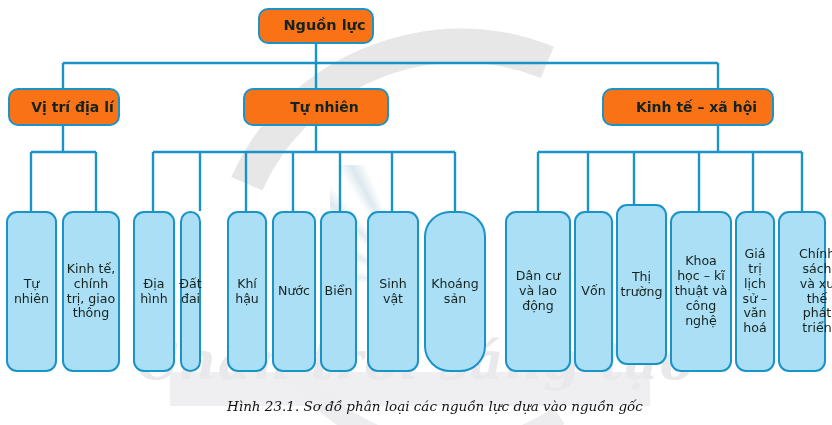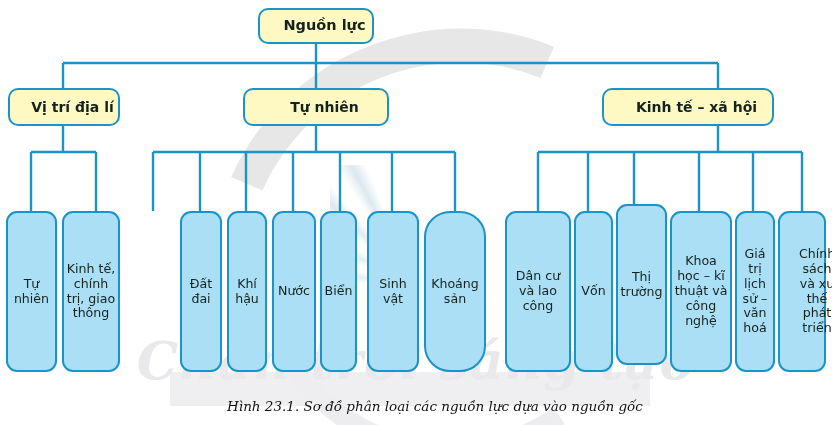--- a/index.html
+++ b/index.html
@@ -78,21 +78,21 @@
   }
 
   
   .lines { position: absolute; inset: 0; }
   .lines line { stroke: #1a94c8; stroke-width: 2.4; }
 
   
   .node {
     position: absolute;
     box-sizing: border-box;
-    background: #fef9c3;
+    background: #f97316;
     border: 2px solid #1a94c8;
     border-radius: 9px;
     display: flex;
     align-items: center;
     justify-content: center;
     text-align: center;
     color: #15231f;
     line-height: 1.18;
     padding-left: 17px;
   }
@@ -192,41 +192,44 @@
     <span>Kinh tế – xã hội</span>
   </div>
 
   <div class="node leaf" style="left:6px; top:211px; width:51px; height:161px;">
     <span>Tự nhiên</span>
   </div>
   <div class="node leaf" style="left:62px; top:211px; width:58px; height:161px;">
     <span>Kinh tế, chính trị, giao thông</span>
   </div>
 
-  <div class="node leaf" style="left:180px; top:211px; width:42px; height:161px;">
+  <div class="node leaf" style="left:133px; top:211px; width:42px; height:161px;">
+    <span>Địa hình</span>
+  </div>
+  <div class="node leaf" style="left:180px; top:211px; width:21px; height:161px;">
     <span>Đất đai</span>
   </div>
   <div class="node leaf" style="left:227px; top:211px; width:40px; height:161px;">
     <span>Khí hậu</span>
   </div>
   <div class="node leaf" style="left:272px; top:211px; width:44px; height:161px;">
     <span>Nước</span>
   </div>
   <div class="node leaf" style="left:320px; top:211px; width:37px; height:161px;">
     <span>Biển</span>
   </div>
   <div class="node leaf" style="left:367px; top:211px; width:52px; height:161px;">
     <span>Sinh vật</span>
   </div>
   <div class="node leaf" style="left:424px; top:211px; width:62px; height:161px;border-radius:26px;">
     <span>Khoáng sản</span>
   </div>
 
   <div class="node leaf" style="left:505px; top:211px; width:66px; height:161px;">
-    <span>Dân cư và lao công</span>
+    <span>Dân cư và lao động</span>
   </div>
   <div class="node leaf" style="left:574px; top:211px; width:39px; height:161px;">
     <span>Vốn</span>
   </div>
   <div class="node leaf" style="left:616px; top:204px; width:51px; height:161px;">
     <span>Thị trường</span>
   </div>
   <div class="node leaf" style="left:670px; top:211px; width:62px; height:161px;">
     <span>Khoa học – kĩ thuật và công nghệ</span>
   </div>

